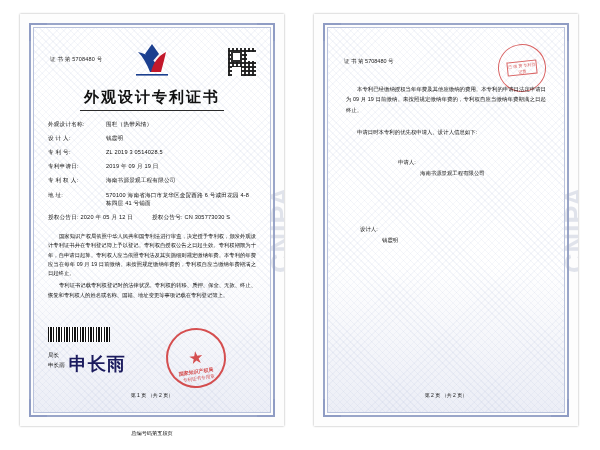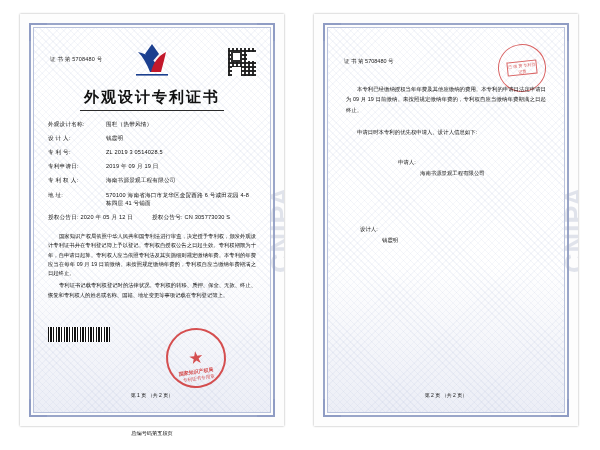--- a/index.html
+++ b/index.html
@@ -385,20 +385,27 @@
         </div>
       </div>
 
       <div class="statement">
         <p>国家知识产权局依照中华人民共和国专利法进行审查，决定授予专利权，颁发外观设计专利证书并在专利登记簿上予以登记。专利权自授权公告之日起生效。专利权期限为十年，自申请日起算。专利权人应当依照专利法及其实施细则规定缴纳年费。本专利的年费应当在每年 09 月 19 日前缴纳。未按照规定缴纳年费的，专利权自应当缴纳年费期满之日起终止。</p>
         <p>专利证书记载专利权登记时的法律状况。专利权的转移、质押、保全、无效、终止、恢复和专利权人的姓名或名称、国籍、地址变更等事项记载在专利登记簿上。</p>
       </div>
 
       <div class="barcode"></div>
 
+      <div class="sig-block">
+        <div class="sig-labels">
+          <div>局长</div>
+          <div>申长雨</div>
+        </div>
+        <div class="sig-hand">申长雨</div>
+      </div>
 
       <div class="red-seal">
         <div class="star">★</div>
         <div class="ring-text">
           <span style="transform: rotate(-118deg) translate(0,-22px) rotate(118deg);">国家知识产权局</span>
         </div>
         <div class="seal-bottom-text">专利证书专用章</div>
       </div>
 
       <div class="page-num">第 1 页 （共 2 页）</div>

